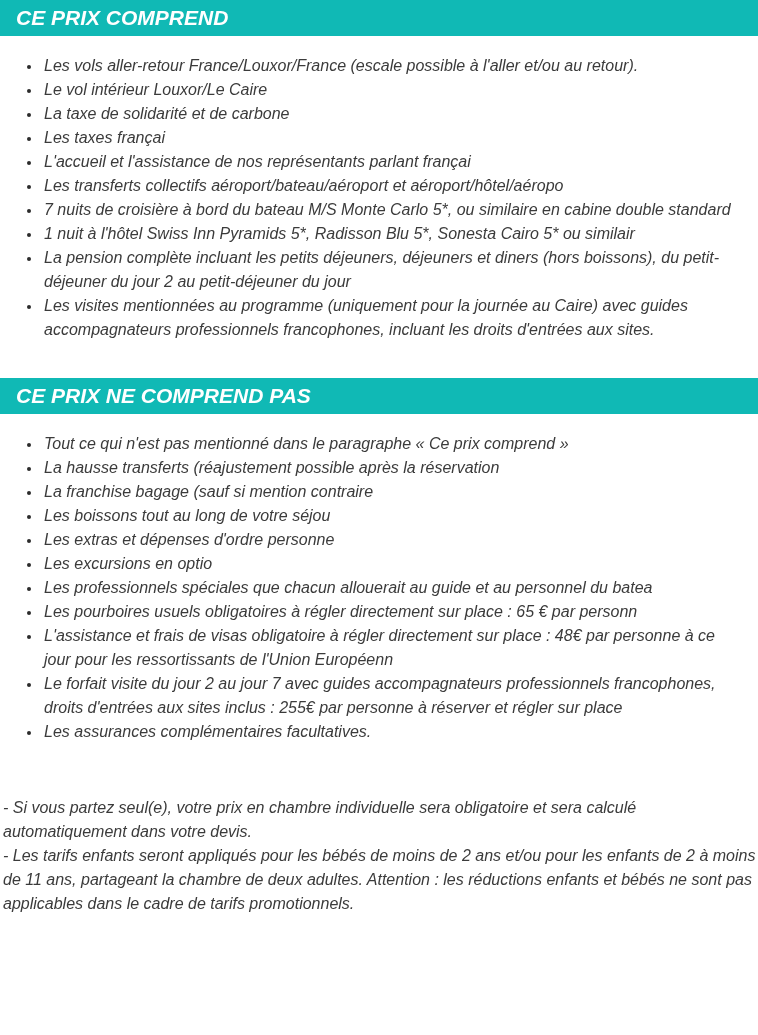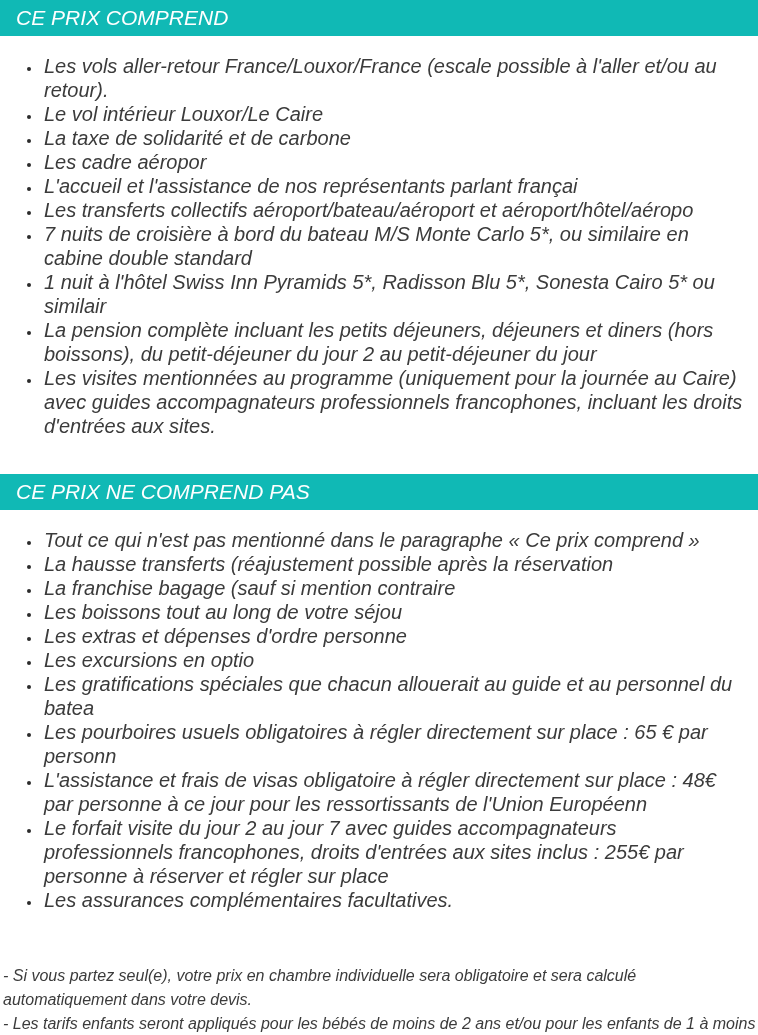--- a/index.html
+++ b/index.html
@@ -14,34 +14,34 @@
     color: #3b3b3b;
     font-style: italic;
   }
   .page {
     width: 758px;
     box-sizing: border-box;
   }
   .section-header {
     background: #10b9b5;
     color: #ffffff;
-    font-weight: normal;
+    font-weight: bold;
     font-style: italic;
     font-size: 21px;
     line-height: 36px;
     height: 36px;
     padding: 0 0 0 16px;
     box-sizing: border-box;
   }
   .section-body ul {
     margin: 18px 0 18px 0;
     padding: 0 12px 0 42px;
   }
   .section-body li {
-    font-size: 20px;
+    font-size: 16px;
     line-height: 24px;
     padding-left: 2px;
   }
   .section-body li::marker {
     color: #2b2b2b;
     font-size: 14px;
   }
   .section + .section {
     margin-top: 36px;
   }
@@ -59,50 +59,50 @@
 
 <div class="page">
 
   <div class="section">
     <div class="section-header">CE PRIX COMPREND</div>
     <div class="section-body">
       <ul>
         <li>Les vols aller-retour France/Louxor/France (escale possible à l'aller et/ou au retour).</li>
         <li>Le vol intérieur Louxor/Le Caire</li>
         <li>La taxe de solidarité et de carbone</li>
-        <li>Les cadre aéropor</li>
+        <li>Les taxes françai</li>
         <li>L'accueil et l'assistance de nos représentants parlant françai</li>
         <li>Les transferts collectifs aéroport/bateau/aéroport et aéroport/hôtel/aéropo</li>
         <li>7 nuits de croisière à bord du bateau M/S Monte Carlo 5*, ou similaire en cabine double standard</li>
         <li>1 nuit à l'hôtel Swiss Inn Pyramids 5*, Radisson Blu 5*, Sonesta Cairo 5* ou similair</li>
         <li>La pension complète incluant les petits déjeuners, déjeuners et diners (hors boissons), du petit-déjeuner du jour 2 au petit-déjeuner du jour</li>
         <li>Les visites mentionnées au programme (uniquement pour la journée au Caire) avec guides accompagnateurs professionnels francophones, incluant les droits d'entrées aux sites.</li>
       </ul>
     </div>
   </div>
 
   <div class="section">
     <div class="section-header">CE PRIX NE COMPREND PAS</div>
     <div class="section-body">
       <ul>
         <li>Tout ce qui n'est pas mentionné dans le paragraphe « Ce prix comprend »</li>
         <li>La hausse transferts (réajustement possible après la réservation</li>
         <li>La franchise bagage (sauf si mention contraire</li>
         <li>Les boissons tout au long de votre séjou</li>
         <li>Les extras et dépenses d'ordre personne</li>
         <li>Les excursions en optio</li>
-        <li>Les gratifications spéciales que chacun allouerait au guide et au personnel du batea</li>
+        <li>Les professionnels spéciales que chacun allouerait au guide et au personnel du batea</li>
         <li>Les pourboires usuels obligatoires à régler directement sur place : 65 € par personn</li>
         <li>L'assistance et frais de visas obligatoire à régler directement sur place : 48€ par personne à ce jour pour les ressortissants de l'Union Européenn</li>
         <li>Le forfait visite du jour 2 au jour 7 avec guides accompagnateurs professionnels francophones, droits d'entrées aux sites inclus : 255€ par personne à réserver et régler sur place</li>
         <li>Les assurances complémentaires facultatives.</li>
       </ul>
     </div>
   </div>
 
   <div class="section">
     <div class="notes">
       <p>- Si vous partez seul(e), votre prix en chambre individuelle sera obligatoire et sera calculé automatiquement dans votre devis.</p>
-      <p>- Les tarifs enfants seront appliqués pour les bébés de moins de 2 ans et/ou pour les enfants de 1 à moins de 12 ans, partageant la chambre de deux adultes. Attention : les réductions enfants et bébés ne sont pas applicables dans le cadre de tarifs promotionnels.</p>
+      <p>- Les tarifs enfants seront appliqués pour les bébés de moins de 2 ans et/ou pour les enfants de 2 à moins de 11 ans, partageant la chambre de deux adultes. Attention : les réductions enfants et bébés ne sont pas applicables dans le cadre de tarifs promotionnels.</p>
     </div>
   </div>
 
 </div>
 
 </body></html>

